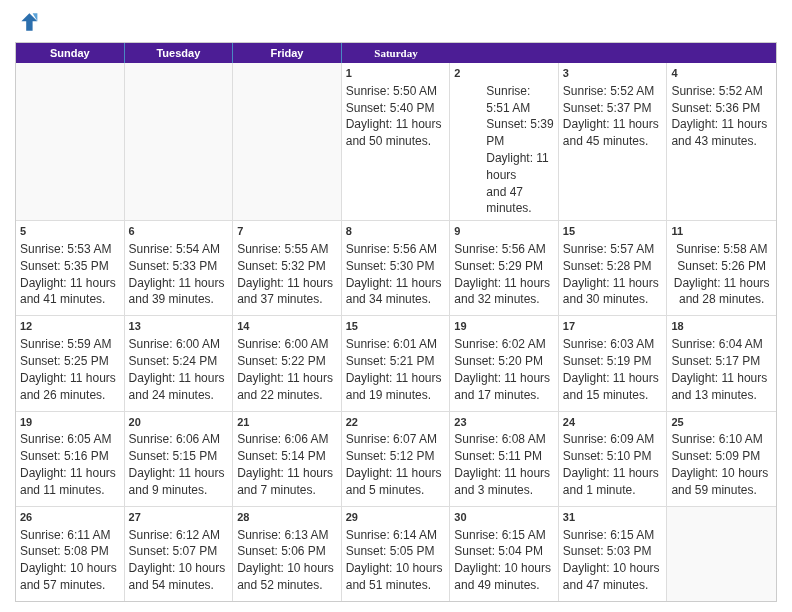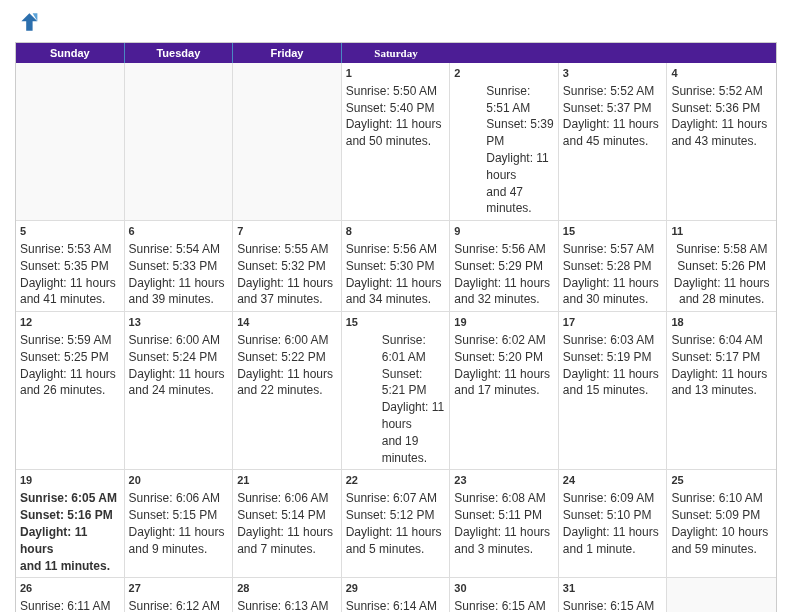--- a/index.html
+++ b/index.html
@@ -234,21 +234,21 @@
           </div>
           <div class="day-cell">
             <span class="day-num">14</span>
             <div class="day-info" style="white-space: pre-line;">Sunrise: 6:00 AM
 Sunset: 5:22 PM
 Daylight: 11 hours
 and 22 minutes.</div>
           </div>
           <div class="day-cell">
             <span class="day-num">15</span>
-            <div class="day-info" style="white-space: pre-line; margin-left: 36px;">Sunrise: 6:01 AM
+            <div class="day-info" style="white-space: pre-line;">Sunrise: 6:01 AM
 Sunset: 5:21 PM
 Daylight: 11 hours
 and 19 minutes.</div>
           </div>
           <div class="day-cell">
             <span class="day-num">19</span>
             <div class="day-info" style="white-space: pre-line;">Sunrise: 6:02 AM
 Sunset: 5:20 PM
 Daylight: 11 hours
 and 17 minutes.</div>
@@ -264,21 +264,21 @@
             <span class="day-num">18</span>
             <div class="day-info" style="white-space: pre-line;">Sunrise: 6:04 AM
 Sunset: 5:17 PM
 Daylight: 11 hours
 and 13 minutes.</div>
           </div>
         </div>
         <div class="week-row">
           <div class="day-cell">
             <span class="day-num">19</span>
-            <div class="day-info" style="white-space: pre-line; font-weight: bold;">Sunrise: 6:05 AM
+            <div class="day-info" style="white-space: pre-line;">Sunrise: 6:05 AM
 Sunset: 5:16 PM
 Daylight: 11 hours
 and 11 minutes.</div>
           </div>
           <div class="day-cell">
             <span class="day-num">20</span>
             <div class="day-info" style="white-space: pre-line;">Sunrise: 6:06 AM
 Sunset: 5:15 PM
 Daylight: 11 hours
 and 9 minutes.</div>

